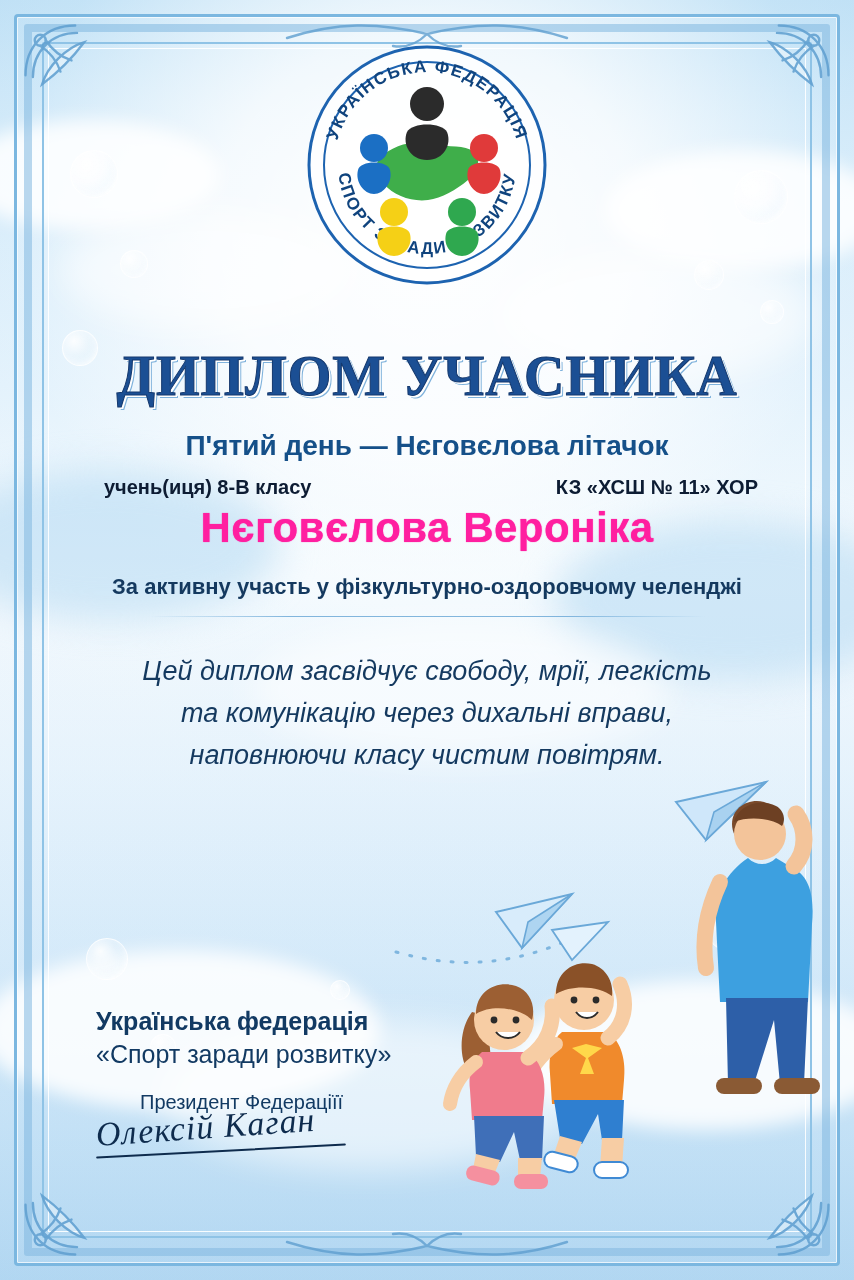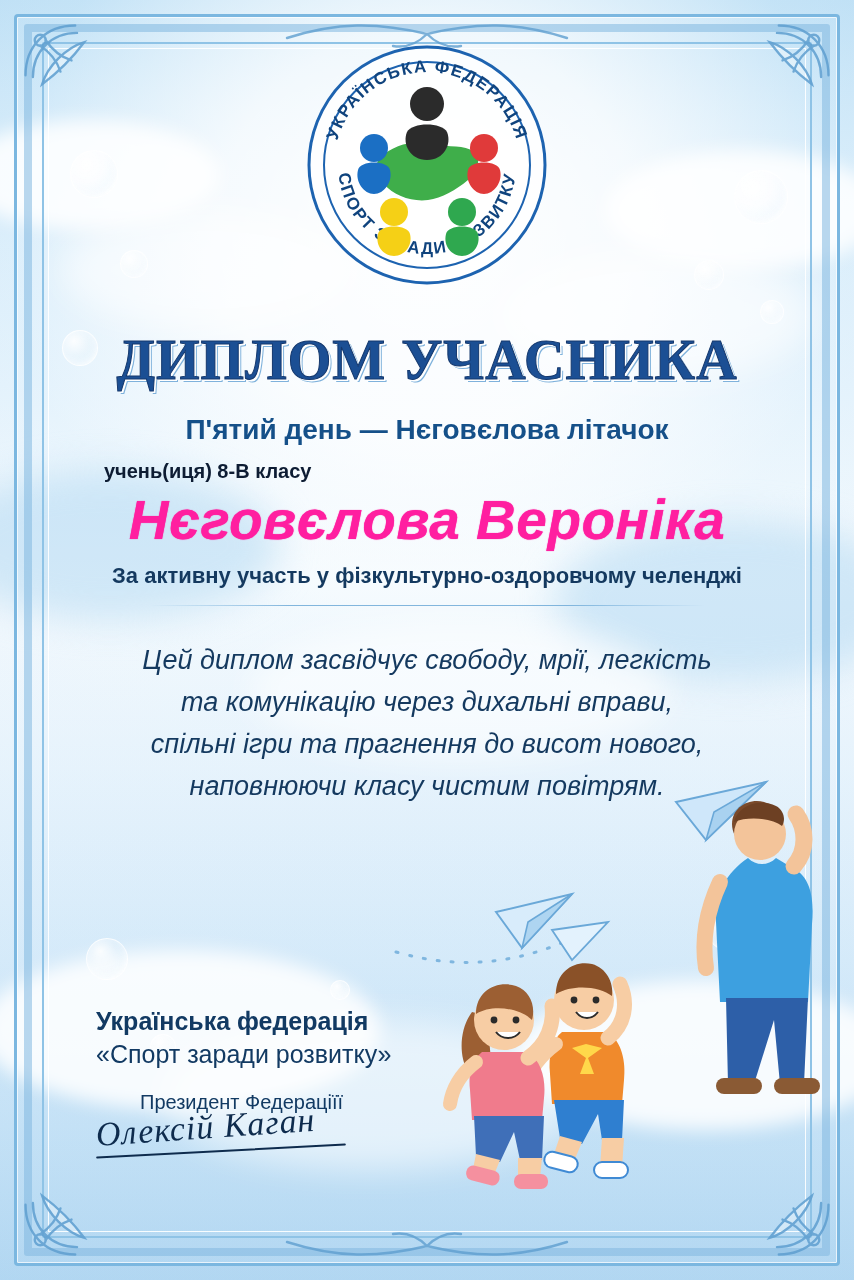--- a/index.html
+++ b/index.html
@@ -90,21 +90,21 @@
   }
 
   .emblem {
     position: relative;
     width: 250px;
     height: 250px;
     margin: 0 auto;
   }
 
   .title {
-    margin-top: 38px;
+    margin-top: 54px;
     font-family: "Liberation Serif", serif;
     font-weight: bold;
     font-size: 56px;
     letter-spacing: 1px;
     color: #1b4f94;
     text-shadow:
       2px 2px 0 #ffffff,
       3px 3px 0 #7fb2dc,
       0 0 2px rgba(255,255,255,0.9);
     -webkit-text-stroke: 1px #14386d;
@@ -148,30 +148,29 @@
     right: 44px;
     top: 10px;
     font-size: 20px;
     font-weight: bold;
     color: #0d1c33;
     white-space: nowrap;
   }
 
   .recipient {
     margin-top: 2px;
-    font-size: 55px;
+    font-size: 42px;
     font-weight: bold;
     color: #ff1fa0;
     letter-spacing: 0.5px;
     text-shadow: 0 0 1px #ff1fa0;
-    font-style: italic;
   }
 
   .reason {
-    margin-top: 11px;
+    margin-top: 22px;
     font-size: 22px;
     font-weight: bold;
     color: #14395f;
   }
   .challenge {
     margin-top: 16px;
     font-size: 24px;
     font-weight: bold;
     color: #1b5c99;
   }
@@ -377,33 +376,33 @@
         </g>
       </svg>
     </div>
 
     <div class="title">ДИПЛОМ УЧАСНИКА</div>
 
     <div class="subtitle">П'ятий день — Нєговєлова літачок</div>
 
     <div class="awarded-row">
       <span class="class-label">учень(иця) 8-В класу</span>
+      <span class="school-label">КЗ «ХСШ № 11» ХОР</span>
     </div>
 
     <div class="recipient">Нєговєлова Вероніка</div>
 
     <div class="reason">За активну участь у фізкультурно-оздоровчому челенджі</div>
 
 
     <div class="divider"></div>
 
     <div class="body-text">
       <div>Цей диплом засвідчує свободу, мрії, легкість</div>
       <div>та комунікацію через дихальні вправи,</div>
-      <div>спільні ігри та прагнення до висот нового,</div>
       <div>наповнюючи класу чистим повітрям.</div>
     </div>
   </div>
 
   <svg class="illustration" viewBox="0 0 450 430">
 
     <path d="M20 190 C90 210 150 200 210 170" fill="none" stroke="#7fb6df" stroke-width="3" stroke-linecap="round" stroke-dasharray="2 12"></path>
 
     <g>
       <path d="M300 40 L390 20 L330 78 Z" fill="#cfe7fa" stroke="#6aa8d8" stroke-width="2"></path>

